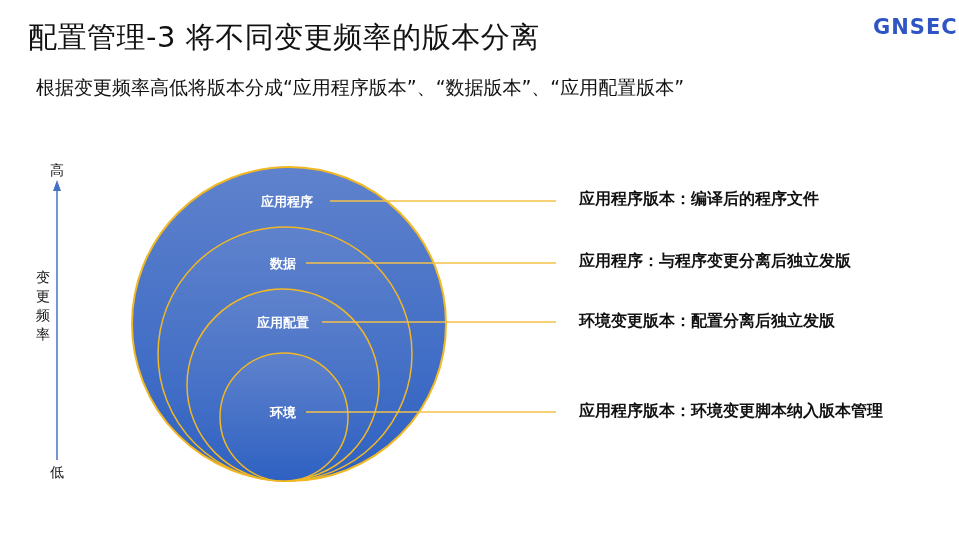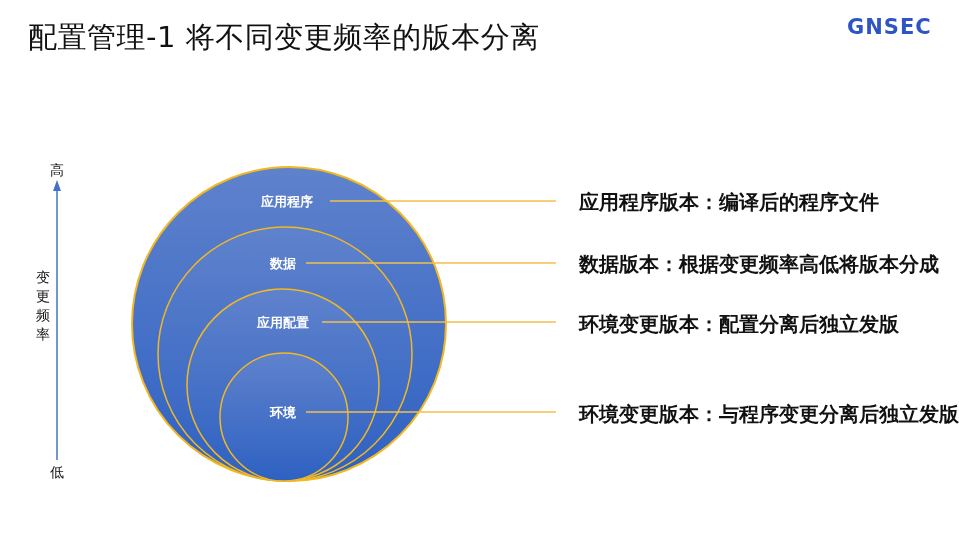--- a/index.html
+++ b/index.html
@@ -1,34 +1,35 @@
 <!DOCTYPE html>
 <html><head>
   <meta charset="utf-8">
   <style>
     html, body { margin:0; padding:0; }
     body { width:959px; height:539px; background:#ffffff; position:relative; overflow:hidden;
       font-family:"DejaVu Sans", "Liberation Sans", sans-serif; color:#111; }
     .title { position:absolute; left:28px; top:18px; font-size:29px; color:#111; letter-spacing:0.5px; white-space:nowrap; }
-    .logo { position:absolute; left:847px; top:15px; font-size:21px; font-weight:bold; color:#2f55c4; letter-spacing:1px;
+    .logo { position:absolute; left:873px; top:15px; font-size:21px; font-weight:bold; color:#2f55c4; letter-spacing:1px;
       font-family:"DejaVu Sans", sans-serif; }
     .desc { position:absolute; left:36px; top:74px; font-size:19px; line-height:27px; color:#111; white-space:nowrap; }
     .axis-top { position:absolute; left:50px; top:162px; font-size:14px; }
     .axis-bottom { position:absolute; left:50px; top:464px; font-size:14px; }
     .axis-label { position:absolute; left:34px; top:268px; width:18px; font-size:14px; line-height:19px; text-align:center; }
     svg.diagram { position:absolute; left:0; top:0; }
-    .cap { position:absolute; font-size:20px; font-weight:bold; color:#111; white-space:nowrap; }
+    .cap { position:absolute; font-size:16px; font-weight:bold; color:#111; white-space:nowrap; }
   </style>
 </head>
 <body>
 
-<div class="title">配置管理-1 将不同变更频率的版本分离</div>
+<div class="title">配置管理-3 将不同变更频率的版本分离</div>
 <div class="logo">GNSEC</div>
 
 <div class="desc">
+  <div>根据变更频率高低将版本分成“应用程序版本”、“数据版本”、“应用配置版本”</div>
 </div>
 
 <div class="axis-top">高</div>
 <div class="axis-label">
   <div>变</div>
   <div>更</div>
   <div>频</div>
   <div>率</div>
 </div>
 <div class="axis-bottom">低</div>
@@ -56,15 +57,15 @@
   <line x1="322" y1="322" x2="556" y2="322" stroke="#f2c04a" stroke-width="1.5"></line>
   <line x1="306" y1="412" x2="556" y2="412" stroke="#f2c04a" stroke-width="1.5"></line>
 
   <text x="287" y="206" text-anchor="middle" font-size="13" font-weight="bold" fill="#ffffff" font-family="DejaVu Sans, sans-serif">应用程序</text>
   <text x="283" y="268" text-anchor="middle" font-size="13" font-weight="bold" fill="#ffffff" font-family="DejaVu Sans, sans-serif">数据</text>
   <text x="283" y="327" text-anchor="middle" font-size="13" font-weight="bold" fill="#ffffff" font-family="DejaVu Sans, sans-serif">应用配置</text>
   <text x="283" y="417" text-anchor="middle" font-size="13" font-weight="bold" fill="#ffffff" font-family="DejaVu Sans, sans-serif">环境</text>
 </svg>
 
 <div class="cap" style="left:579px; top:189px;">应用程序版本：编译后的程序文件</div>
-<div class="cap" style="left:579px; top:251px;">数据版本：根据变更频率高低将版本分成</div>
+<div class="cap" style="left:579px; top:251px;">应用程序：与程序变更分离后独立发版</div>
 <div class="cap" style="left:579px; top:311px;">环境变更版本：配置分离后独立发版</div>
-<div class="cap" style="left:579px; top:401px;">环境变更版本：与程序变更分离后独立发版</div>
+<div class="cap" style="left:579px; top:401px;">应用程序版本：环境变更脚本纳入版本管理</div>
 
 </body></html>

